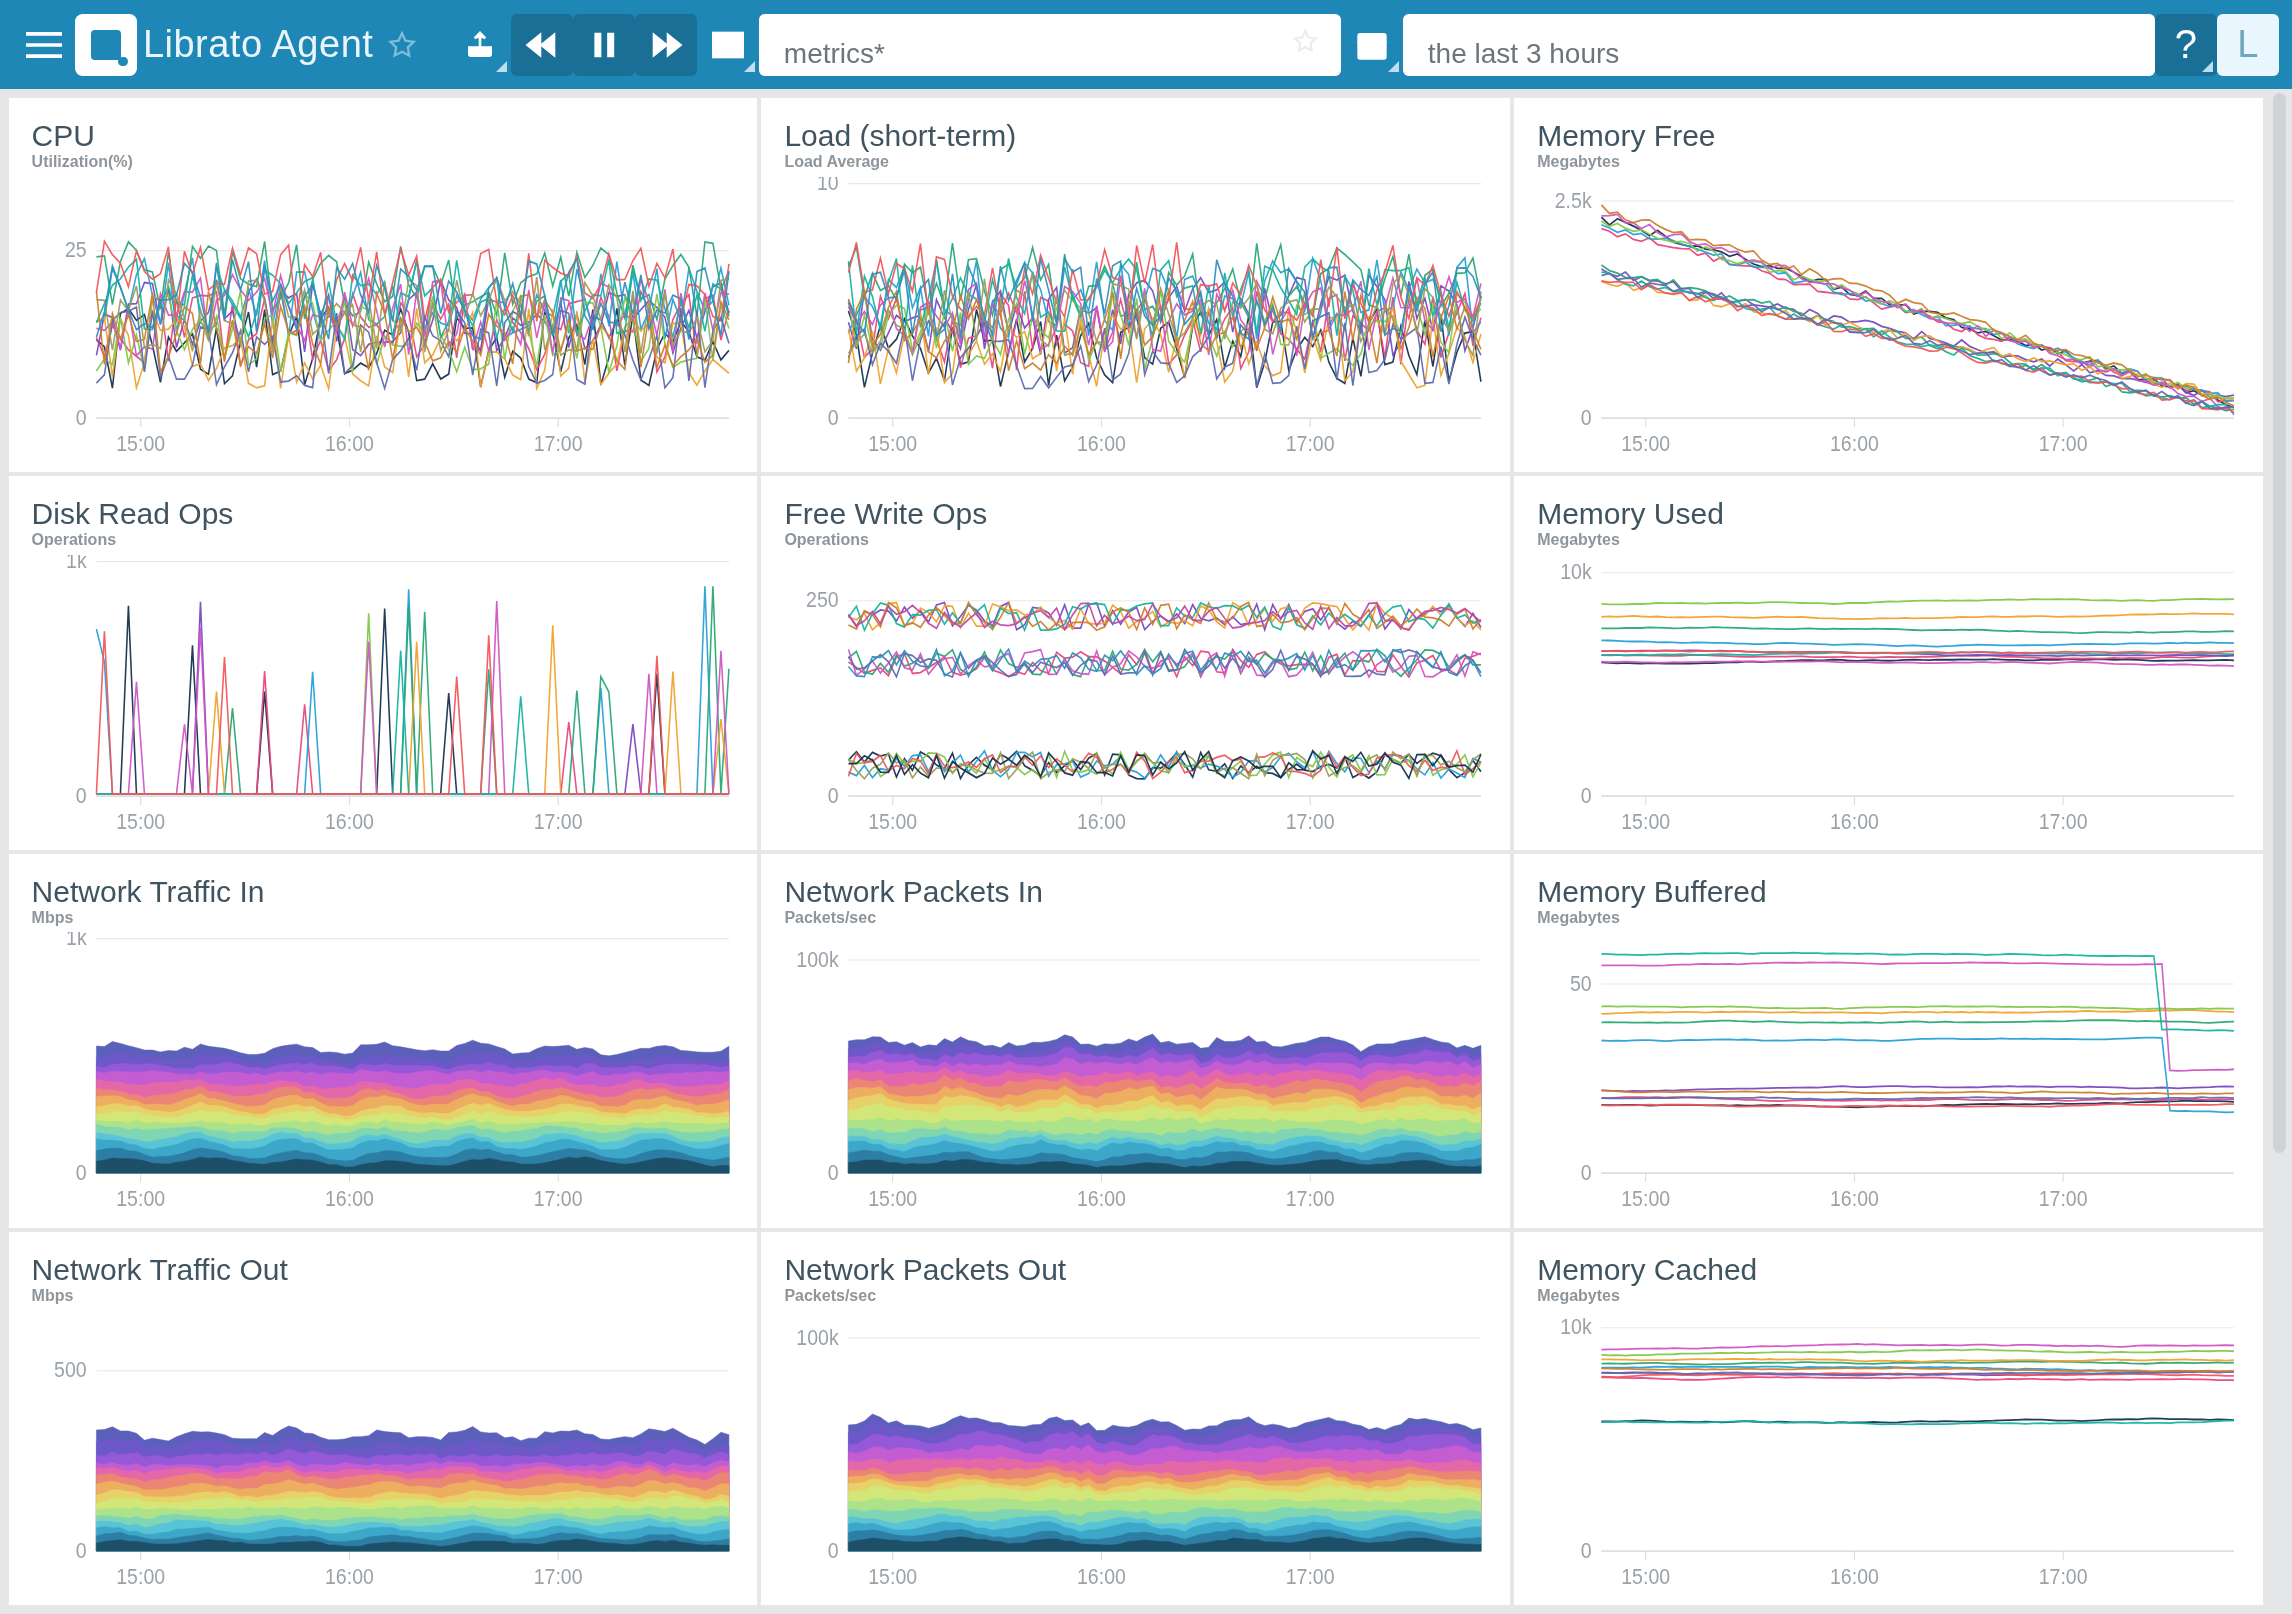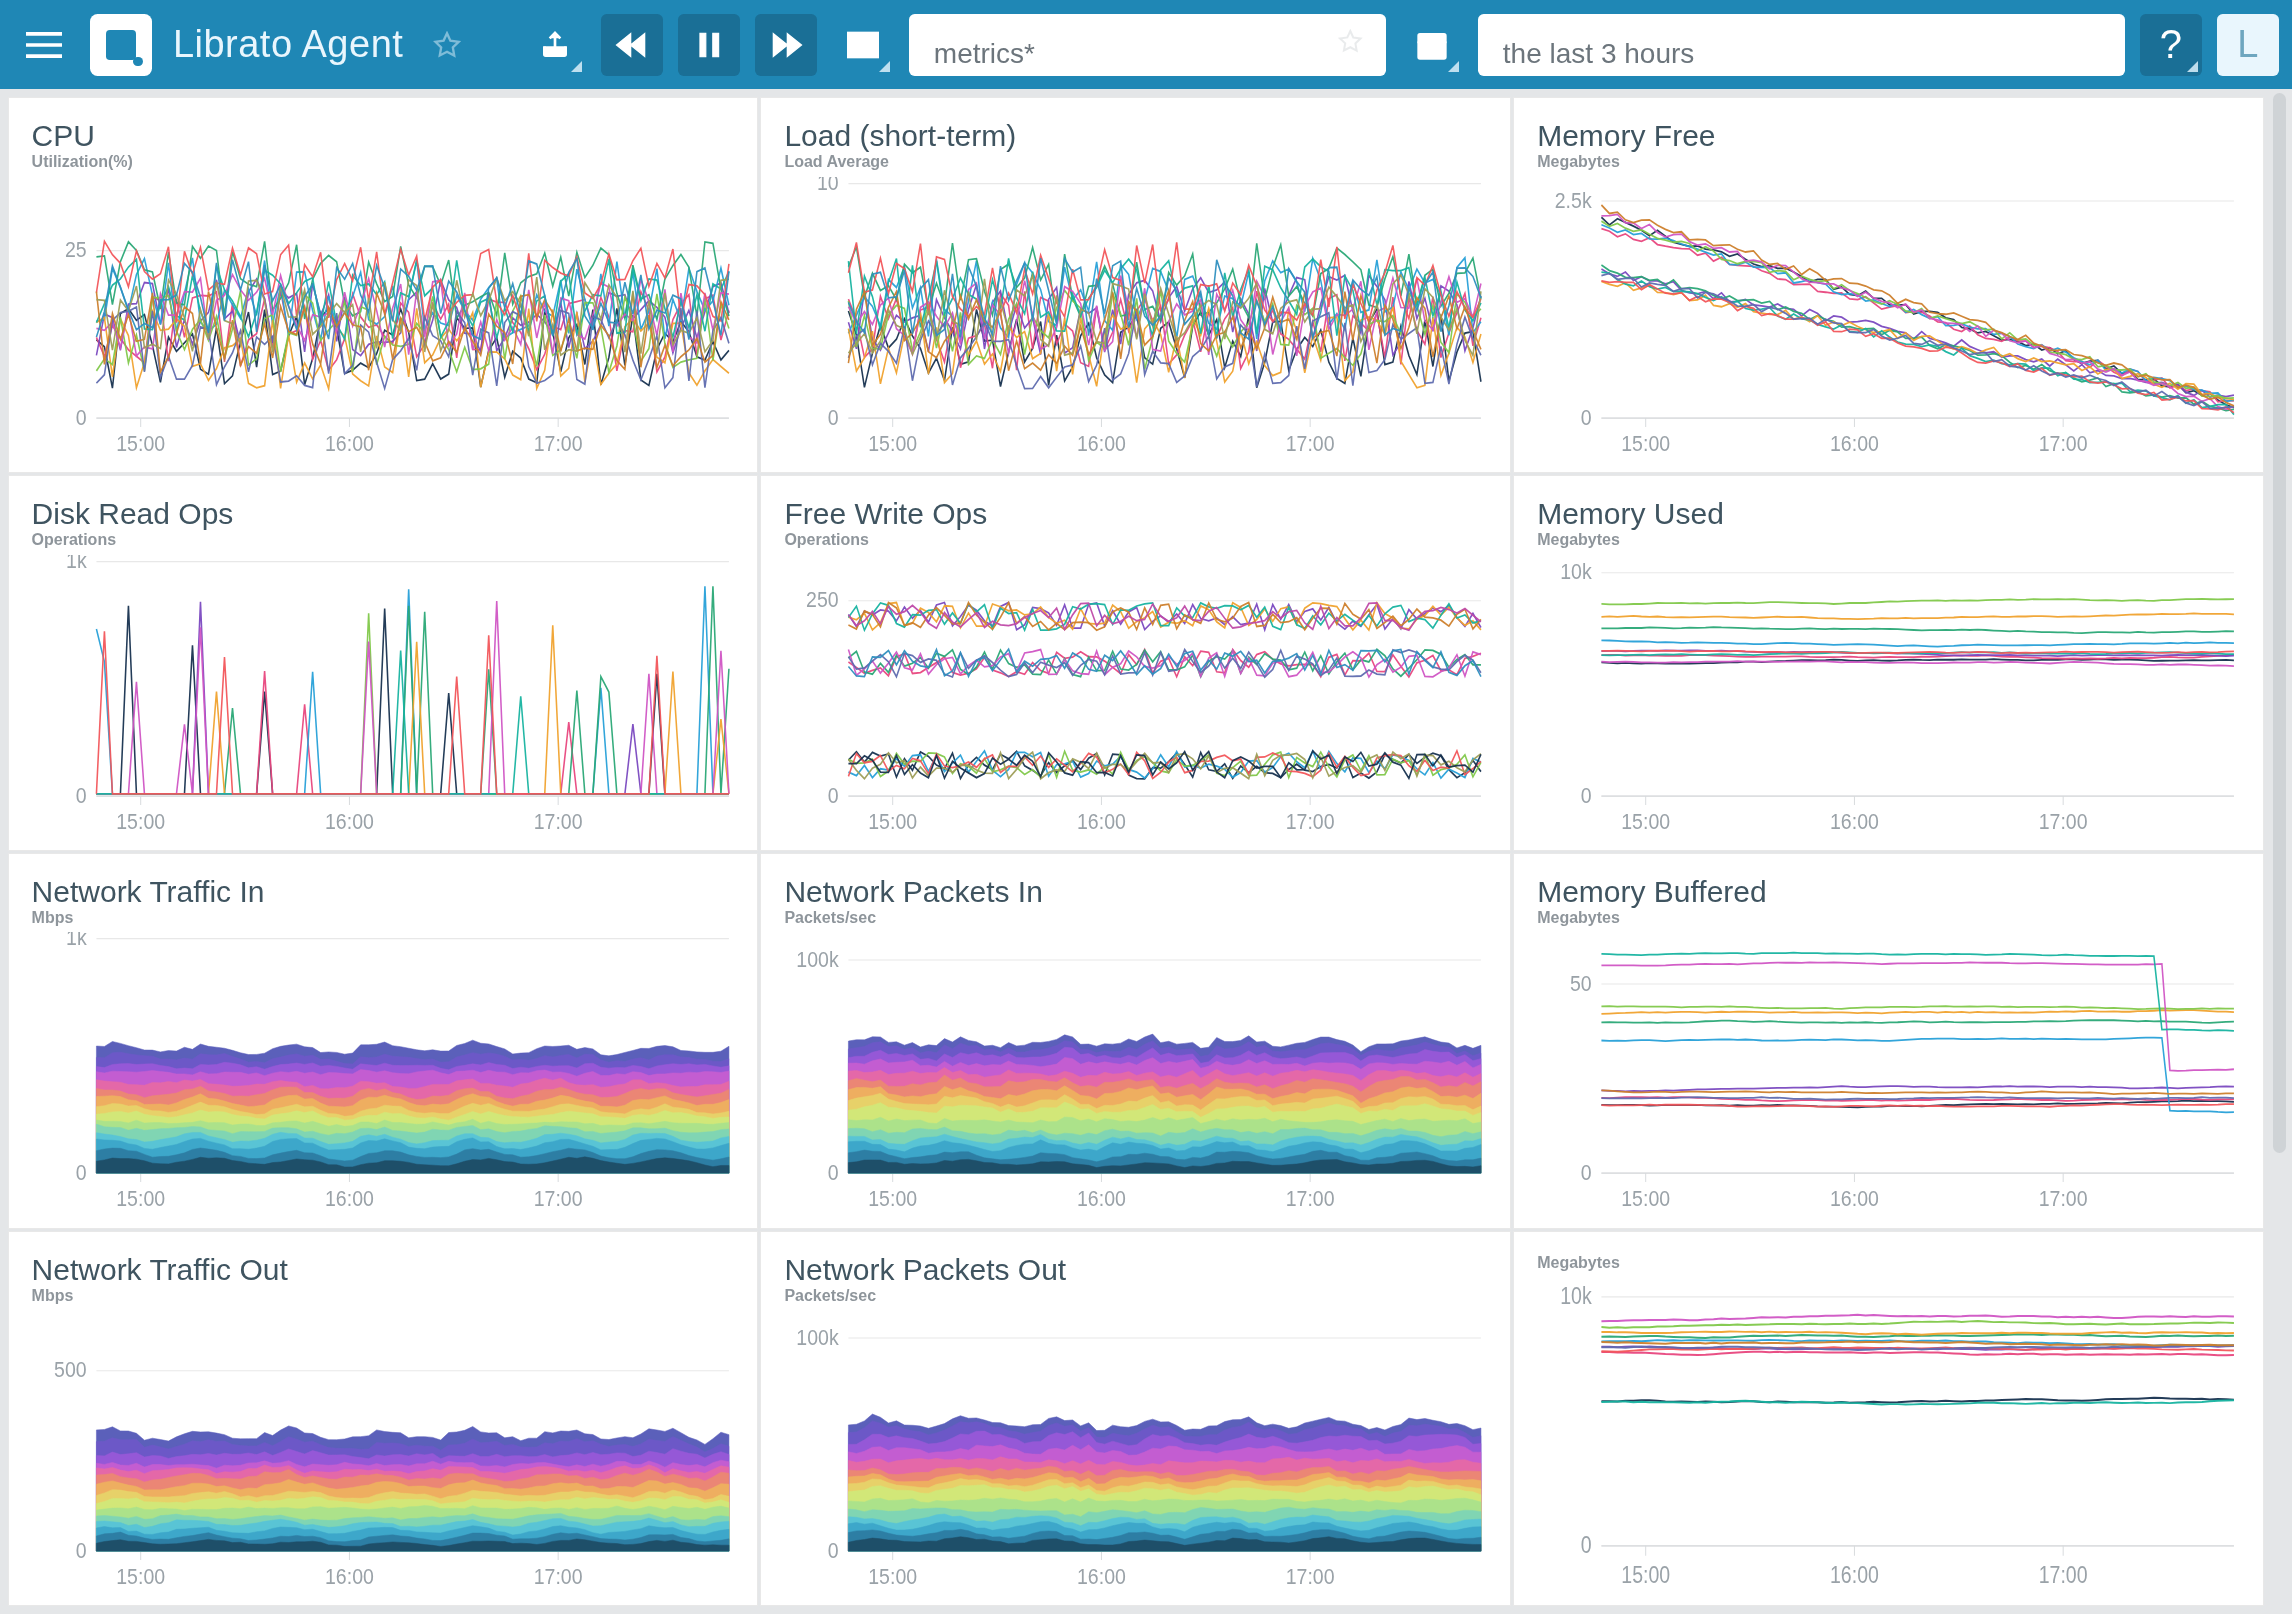--- a/index.html
+++ b/index.html
@@ -20,21 +20,21 @@
     background:var(--gutter);
     font-family:-apple-system,BlinkMacSystemFont,"Helvetica Neue",Arial,sans-serif;
     font-size:19px;color:var(--title);
     position:relative;overflow:hidden;
   }
 
   
   .topbar{
     height:89px;width:100%;
     background:var(--brand);
-    display:flex;align-items:center;gap:15px;
+    display:flex;align-items:center;gap:0;
     padding:0 13.2px 0 13.2px;
     color:#fff;
   }
   .tb-btn{
     height:62px;border-radius:5.7px;background:transparent;
     display:flex;align-items:center;justify-content:center;
     cursor:pointer;flex:none;
   }
   .tb-btn.square{width:62px;}
   .tb-btn.raised{background:var(--brand-dark);}
@@ -638,20 +638,21 @@
           <path d="M66 218 L66.0 172.6 L74.2 173.1 L82.4 173.6 L90.6 170.8 L98.8 170.3 L107.0 172.3 L115.2 171.9 L123.4 171.6 L131.6 170.6 L139.8 173.5 L148.0 174.3 L156.2 172.2 L164.4 172.8 L172.6 172.6 L180.8 171.8 L189.0 172.0 L197.2 171.6 L205.4 170.2 L213.6 171.0 L221.8 169.9 L230.1 171.0 L238.3 171.5 L246.5 173.4 L254.7 173.3 L262.9 172.7 L271.1 171.1 L279.3 170.4 L287.5 173.5 L295.7 170.7 L303.9 173.6 L312.1 170.0 L320.3 172.6 L328.5 173.0 L336.7 172.2 L344.9 172.0 L353.1 173.2 L361.3 173.1 L369.5 171.1 L377.7 172.5 L385.9 171.8 L394.1 170.9 L402.3 171.1 L410.5 172.2 L418.7 172.2 L426.9 171.8 L435.1 171.7 L443.3 172.7 L451.5 172.4 L459.7 171.9 L467.9 171.3 L476.1 172.3 L484.3 172.1 L492.5 172.3 L500.7 170.9 L508.9 171.2 L517.1 171.2 L525.3 173.0 L533.5 173.6 L541.7 172.5 L549.9 172.0 L558.2 170.9 L566.4 172.0 L574.6 170.6 L582.8 172.7 L591.0 171.8 L599.2 173.5 L607.4 171.9 L615.6 173.2 L623.8 174.0 L632.0 174.4 L640.2 172.0 L648.4 172.3 L656.6 170.9 L664.8 171.2 L673.0 172.0 L681.2 171.3 L689.4 170.4 L697.6 170.1 L705.8 171.6 L714.0 173.7 L714 218 Z" fill="#a8e28d" stroke="#a8e28d" stroke-width="0.5" opacity="0.9"></path>
           <path d="M66 218 L66.0 179.9 L74.2 180.7 L82.4 182.3 L90.6 180.5 L98.8 181.1 L107.0 182.0 L115.2 181.8 L123.4 181.5 L131.6 179.5 L139.8 179.9 L148.0 179.4 L156.2 178.9 L164.4 179.1 L172.6 180.5 L180.8 180.7 L189.0 182.2 L197.2 182.7 L205.4 182.3 L213.6 182.7 L221.8 180.2 L230.1 180.5 L238.3 180.2 L246.5 181.0 L254.7 181.4 L262.9 181.7 L271.1 181.4 L279.3 181.4 L287.5 185.3 L295.7 184.6 L303.9 186.9 L312.1 182.4 L320.3 183.2 L328.5 182.0 L336.7 180.6 L344.9 181.3 L353.1 182.1 L361.3 183.3 L369.5 181.5 L377.7 184.4 L385.9 184.8 L394.1 183.1 L402.3 182.9 L410.5 183.2 L418.7 180.4 L426.9 178.5 L435.1 179.3 L443.3 180.3 L451.5 180.1 L459.7 179.9 L467.9 181.7 L476.1 182.8 L484.3 182.4 L492.5 182.9 L500.7 180.9 L508.9 179.1 L517.1 178.3 L525.3 179.7 L533.5 180.1 L541.7 178.8 L549.9 179.6 L558.2 180.0 L566.4 182.3 L574.6 182.1 L582.8 182.9 L591.0 181.8 L599.2 182.6 L607.4 180.6 L615.6 181.2 L623.8 180.4 L632.0 181.2 L640.2 181.4 L648.4 182.9 L656.6 183.1 L664.8 183.0 L673.0 184.2 L681.2 184.1 L689.4 182.2 L697.6 181.0 L705.8 181.2 L714.0 182.3 L714 218 Z" fill="#7cd4b8" stroke="#7cd4b8" stroke-width="0.5" opacity="0.9"></path>
           <path d="M66 218 L66.0 186.9 L74.2 187.4 L82.4 188.9 L90.6 188.6 L98.8 189.8 L107.0 192.0 L115.2 193.0 L123.4 191.2 L131.6 189.8 L139.8 188.8 L148.0 187.3 L156.2 185.2 L164.4 184.4 L172.6 186.8 L180.8 186.3 L189.0 188.4 L197.2 191.1 L205.4 190.6 L213.6 191.8 L221.8 189.6 L230.1 189.1 L238.3 187.3 L246.5 187.5 L254.7 186.5 L262.9 186.1 L271.1 186.4 L279.3 188.0 L287.5 191.8 L295.7 192.3 L303.9 195.1 L312.1 191.9 L320.3 192.2 L328.5 190.5 L336.7 188.6 L344.9 187.3 L353.1 187.6 L361.3 189.3 L369.5 188.7 L377.7 192.9 L385.9 193.7 L394.1 193.1 L402.3 193.0 L410.5 194.1 L418.7 190.2 L426.9 187.6 L435.1 187.1 L443.3 187.0 L451.5 188.0 L459.7 187.3 L467.9 189.1 L476.1 192.7 L484.3 192.1 L492.5 193.7 L500.7 191.5 L508.9 189.3 L517.1 187.9 L525.3 187.2 L533.5 187.4 L541.7 185.3 L549.9 186.3 L558.2 187.0 L566.4 190.4 L574.6 190.8 L582.8 191.6 L591.0 191.8 L599.2 190.8 L607.4 188.6 L615.6 187.4 L623.8 185.7 L632.0 186.1 L640.2 186.5 L648.4 188.3 L656.6 189.5 L664.8 190.8 L673.0 192.4 L681.2 193.3 L689.4 191.8 L697.6 189.8 L705.8 189.4 L714.0 189.0 L714 218 Z" fill="#55c3d9" stroke="#55c3d9" stroke-width="0.5" opacity="0.9"></path>
           <path d="M66 218 L66.0 193.3 L74.2 192.2 L82.4 193.6 L90.6 192.7 L98.8 195.1 L107.0 197.3 L115.2 199.0 L123.4 198.9 L131.6 198.2 L139.8 196.7 L148.0 194.9 L156.2 192.6 L164.4 191.4 L172.6 192.1 L180.8 192.3 L189.0 194.4 L197.2 197.2 L205.4 197.1 L213.6 199.2 L221.8 197.9 L230.1 197.4 L238.3 195.4 L246.5 194.5 L254.7 193.0 L262.9 191.5 L271.1 191.2 L279.3 193.1 L287.5 196.6 L295.7 198.0 L303.9 200.8 L312.1 198.6 L320.3 198.5 L328.5 197.0 L336.7 195.0 L344.9 193.5 L353.1 192.1 L361.3 192.9 L369.5 192.8 L377.7 196.1 L385.9 198.0 L394.1 197.5 L402.3 198.2 L410.5 200.5 L418.7 196.4 L426.9 194.5 L435.1 193.1 L443.3 191.9 L451.5 192.8 L459.7 191.8 L467.9 193.1 L476.1 197.3 L484.3 197.5 L492.5 200.0 L500.7 199.3 L508.9 197.2 L517.1 195.7 L525.3 194.7 L533.5 194.2 L541.7 191.7 L549.9 192.4 L558.2 192.5 L566.4 195.5 L574.6 197.2 L582.8 198.6 L591.0 199.7 L599.2 199.2 L607.4 196.8 L615.6 195.1 L623.8 193.0 L632.0 192.3 L640.2 191.6 L648.4 192.9 L656.6 194.8 L664.8 195.9 L673.0 197.9 L681.2 199.2 L689.4 199.0 L697.6 197.4 L705.8 196.2 L714.0 195.9 L714 218 Z" fill="#3aa4c9" stroke="#3aa4c9" stroke-width="0.5" opacity="0.9"></path>
           <path d="M66 218 L66.0 201.2 L74.2 199.7 L82.4 199.5 L90.6 198.8 L98.8 199.8 L107.0 201.8 L115.2 203.5 L123.4 204.1 L131.6 204.5 L139.8 203.7 L148.0 202.4 L156.2 201.4 L164.4 199.3 L172.6 199.3 L180.8 198.3 L189.0 199.6 L197.2 202.4 L205.4 203.2 L213.6 205.3 L221.8 205.1 L230.1 206.4 L238.3 205.4 L246.5 204.5 L254.7 202.0 L262.9 200.2 L271.1 199.8 L279.3 200.3 L287.5 203.9 L295.7 204.1 L303.9 207.2 L312.1 207.0 L320.3 207.6 L328.5 206.5 L336.7 205.5 L344.9 203.9 L353.1 201.3 L361.3 201.3 L369.5 200.7 L377.7 201.8 L385.9 203.7 L394.1 203.5 L402.3 205.3 L410.5 207.3 L418.7 205.1 L426.9 202.8 L435.1 202.0 L443.3 200.2 L451.5 200.2 L459.7 198.2 L467.9 198.9 L476.1 201.7 L484.3 201.5 L492.5 204.7 L500.7 204.5 L508.9 204.6 L517.1 203.9 L525.3 202.9 L533.5 201.5 L541.7 199.4 L549.9 198.6 L558.2 198.6 L566.4 200.0 L574.6 201.9 L582.8 204.6 L591.0 205.9 L599.2 206.9 L607.4 204.9 L615.6 204.4 L623.8 202.5 L632.0 200.8 L640.2 199.8 L648.4 200.3 L656.6 201.0 L664.8 202.7 L673.0 204.6 L681.2 206.7 L689.4 207.2 L697.6 206.5 L705.8 206.4 L714.0 205.4 L714 218 Z" fill="#2c7aa0" stroke="#2c7aa0" stroke-width="0.5" opacity="0.9"></path>
           <path d="M66 218 L66.0 210.0 L74.2 208.4 L82.4 207.5 L90.6 206.2 L98.8 206.9 L107.0 208.0 L115.2 208.2 L123.4 209.4 L131.6 209.6 L139.8 209.7 L148.0 208.8 L156.2 209.0 L164.4 206.8 L172.6 206.1 L180.8 205.0 L189.0 205.9 L197.2 207.5 L205.4 207.2 L213.6 208.8 L221.8 209.4 L230.1 211.4 L238.3 210.8 L246.5 210.6 L254.7 208.3 L262.9 207.7 L271.1 207.0 L279.3 206.9 L287.5 208.8 L295.7 209.1 L303.9 211.3 L312.1 212.1 L320.3 212.1 L328.5 212.5 L336.7 212.5 L344.9 211.5 L353.1 209.3 L361.3 208.9 L369.5 208.0 L377.7 208.6 L385.9 209.4 L394.1 209.6 L402.3 211.2 L410.5 212.8 L418.7 211.7 L426.9 210.8 L435.1 209.9 L443.3 208.4 L451.5 208.6 L459.7 206.2 L467.9 206.7 L476.1 207.8 L484.3 207.6 L492.5 209.6 L500.7 209.8 L508.9 209.9 L517.1 210.7 L525.3 209.7 L533.5 208.6 L541.7 206.7 L549.9 206.0 L558.2 205.0 L566.4 206.5 L574.6 206.9 L582.8 208.7 L591.0 210.0 L599.2 210.6 L607.4 210.2 L615.6 209.6 L623.8 209.3 L632.0 207.8 L640.2 206.7 L648.4 206.2 L656.6 206.2 L664.8 207.4 L673.0 208.9 L681.2 210.1 L689.4 211.0 L697.6 211.6 L705.8 211.9 L714.0 212.0 L714 218 Z" fill="#1d4a63" stroke="#1d4a63" stroke-width="0.5" opacity="0.9"></path>
       </svg>
     </div>
   </div>
   <div class="panel">
+    <div class="p-title">Memory Cached</div>
     <div class="p-sub">Megabytes</div>
     <div class="chart-wrap">
       <svg class="chart" viewBox="0 0 720 260" preserveAspectRatio="none" style="font-size:20px">
         <g class="ytick">
             <line x1="66" x2="714" y1="218" y2="218"></line>
             <text x="56" y="224" text-anchor="end">0</text>
           </g>
           <g class="ytick">
             <line x1="66" x2="714" y1="16.095238095238106" y2="16.095238095238106"></line>
             <text x="56" y="22.095238095238106" text-anchor="end">10k</text>

